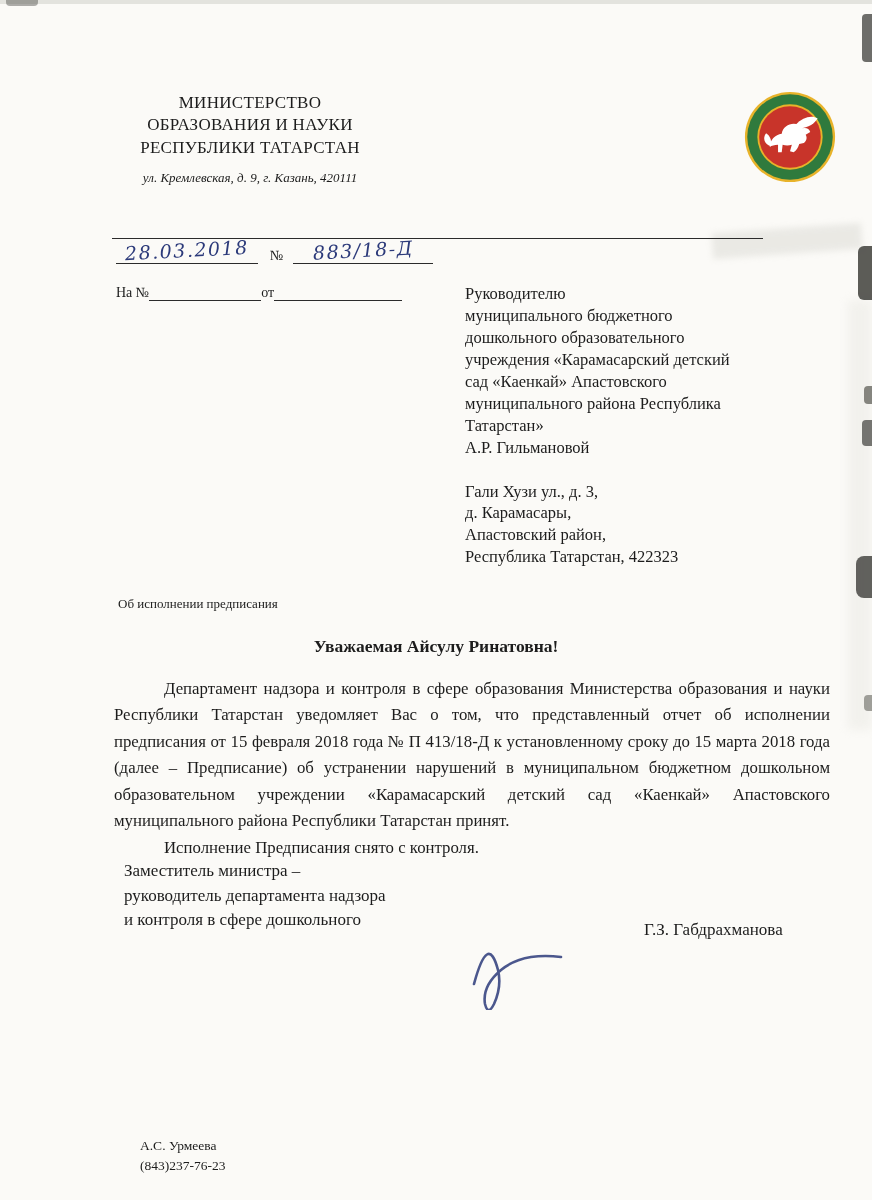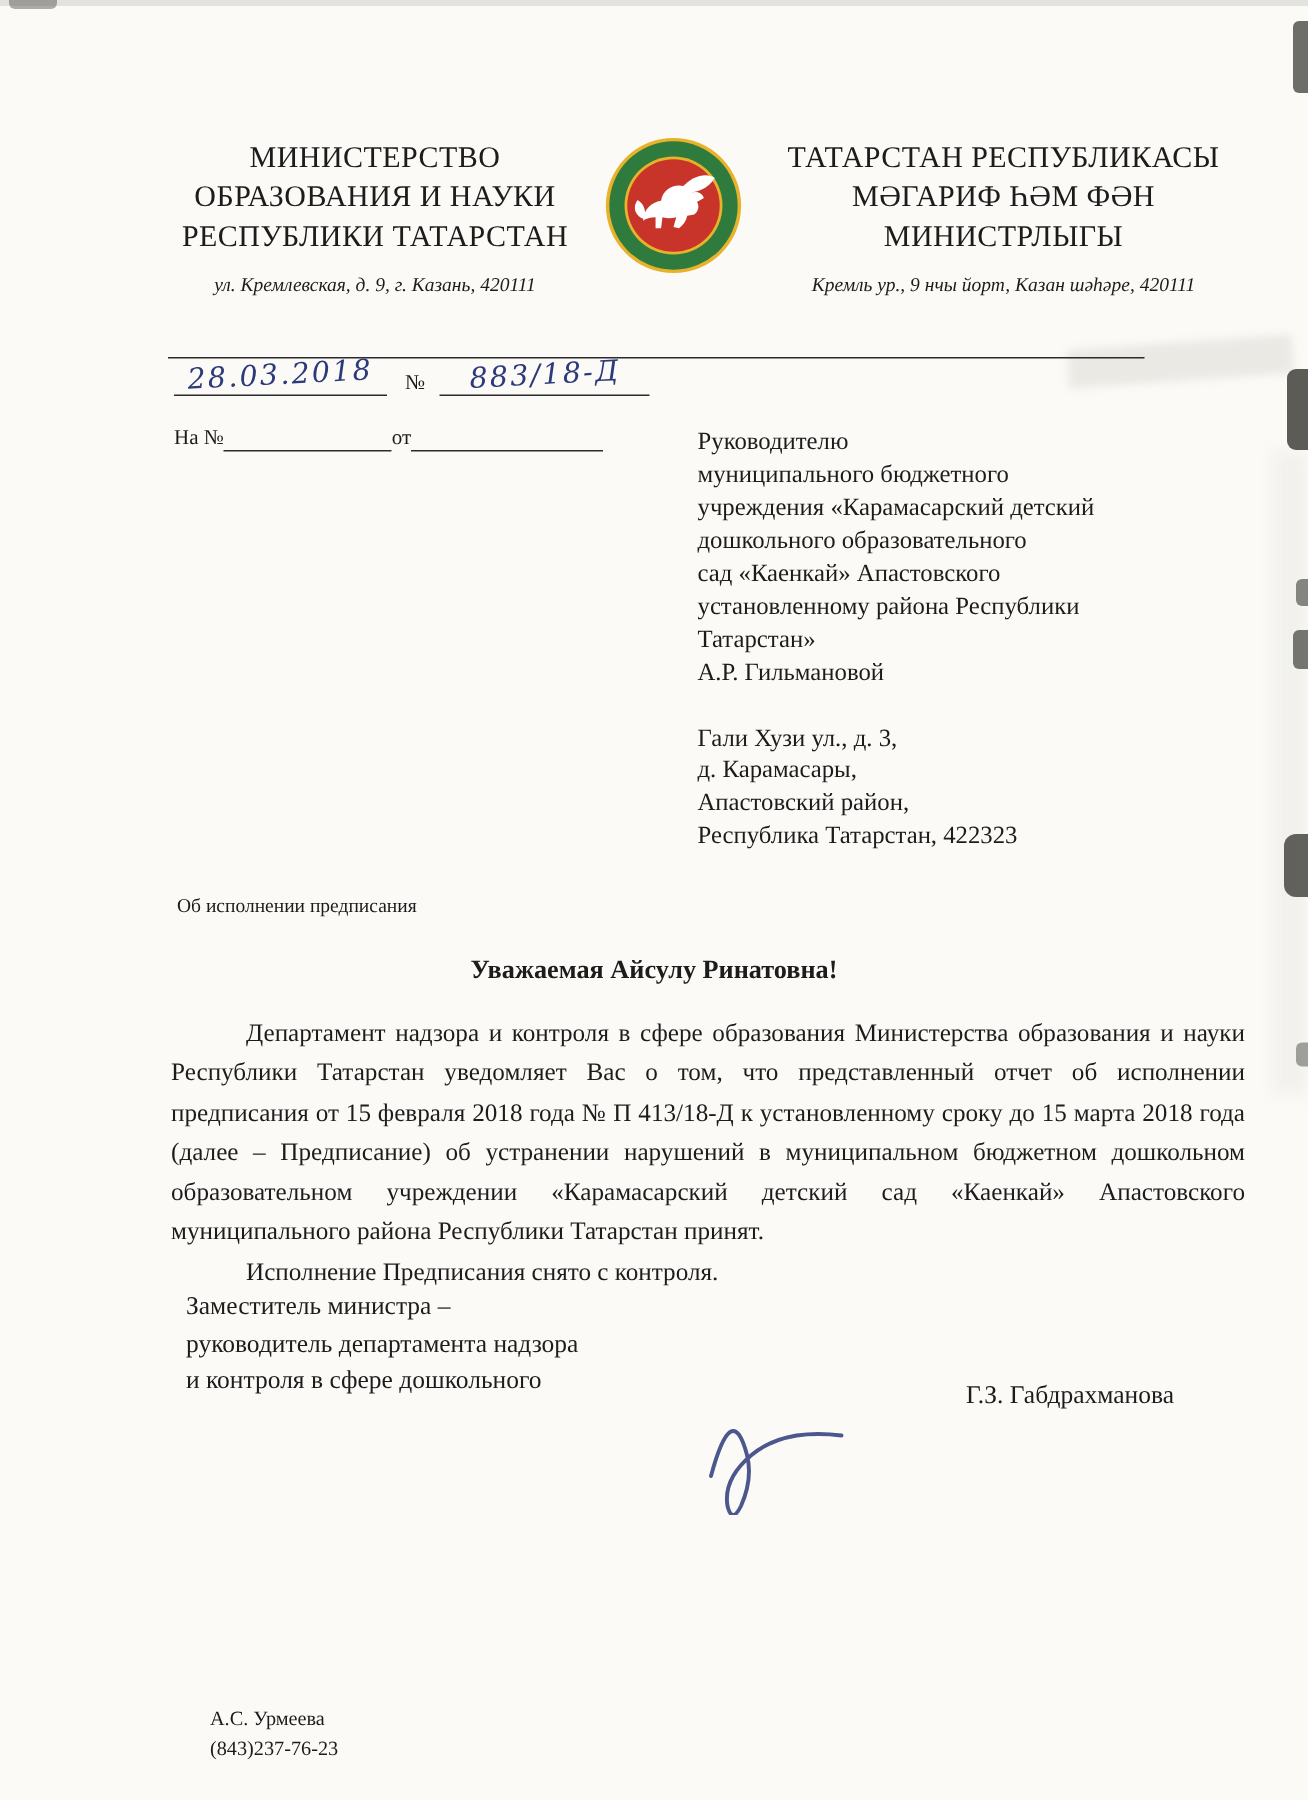--- a/index.html
+++ b/index.html
@@ -11,21 +11,21 @@
     font-family:"Liberation Serif", serif;
     color:#1c1c1c;
   }
   
   .header {
     position:absolute; top:92px; left:104px; width:732px;
     display:flex; justify-content:space-between; align-items:flex-start;
   }
   .header-left  { width:292px; text-align:center; }
   .header-right { width:334px; text-align:center; }
-  .org-name { font-size:20px; line-height:1.32; letter-spacing:.3px; }
+  .org-name { font-size:17px; line-height:1.32; letter-spacing:.3px; }
   .org-address { font-size:13px; margin-top:11px;font-style:italic; }
   .emblem { width:92px; height:92px; margin-top:-1px; flex:0 0 auto; }
   .contact {
     position:absolute; top:219px; left:0; width:100%;
     text-align:center; font-size:13.5px;
   }
   .divider {
     position:absolute; top:238px; left:112px; width:651px;
     border-top:1.6px solid #2b2b2b; height:0;
   }
@@ -119,28 +119,20 @@
       <circle cx="50" cy="50" r="46.5" fill="#2f7a3d"></circle>
       <circle cx="50" cy="50" r="35.5" fill="#e8b32a"></circle>
       <circle cx="50" cy="50" r="33.5" fill="#c8342a"></circle>
       <g fill="#ffffff">
         <path d="M28 61 c0,-8 6,-13.5 13,-14.5 c1,-7 7,-11 13,-11 c4,0 8,2 10,5 c4,-1 7,1 8,4 l-5 3 c2,3 1,7 -2,9 l-5 1 c-1,4 -3,7 -6,9 l-4 -1 2,-7 c-3,1 -7,1 -10,0 l-1 8 -4 0 0,-8 c-4,0 -7,1 -9,2.5 z"></path>
         <path d="M56 37 c8,-9 18,-11 24,-7 c-5,8 -14,11 -22,11 z"></path>
         <path d="M29 60 c-7,-2 -9,-9 -5,-14 c4,2.5 6.5,7 5,14 z"></path>
       </g>
     </svg>
 
-    <div class="header-right">
-      <div class="org-name">
-        <div>ТАТАРСТАН РЕСПУБЛИКАСЫ</div>
-        <div>МӘГАРИФ ҺӘМ ФӘН</div>
-        <div>МИНИСТРЛЫГЫ</div>
-      </div>
-      <div class="org-address">Кремль ур., 9 нчы йорт, Казан шәһәре, 420111</div>
-    </div>
   </div>
 
   <div class="divider"></div>
 
   <div class="ref">
     <div class="ref-row">
       <span class="fill-line fill-date"><span class="handwriting">28.03.2018</span></span>
       <span class="num-label">№</span>
       <span class="fill-line fill-num"><span class="handwriting">883/18-Д</span></span>
     </div>
@@ -148,24 +140,24 @@
       <span>На №</span>
       <span class="fill-line fill-na"></span>
       <span>от</span>
       <span class="fill-line fill-ot"></span>
     </div>
   </div>
 
   <div class="recipient">
     <div>Руководителю</div>
     <div>муниципального бюджетного</div>
+    <div>дошкольного образовательного</div>
     <div>учреждения «Карамасарский детский</div>
-    <div>дошкольного образовательного</div>
     <div>сад «Каенкай» Апастовского</div>
-    <div>установленному района Республики</div>
+    <div>муниципального района Республика</div>
     <div>Татарстан»</div>
     <div>А.Р. Гильмановой</div>
     <div class="recipient-addr">
       <div>Гали Хузи ул., д. 3,</div>
       <div>д. Карамасары,</div>
       <div>Апастовский район,</div>
       <div>Республика Татарстан, 422323</div>
     </div>
   </div>
 

